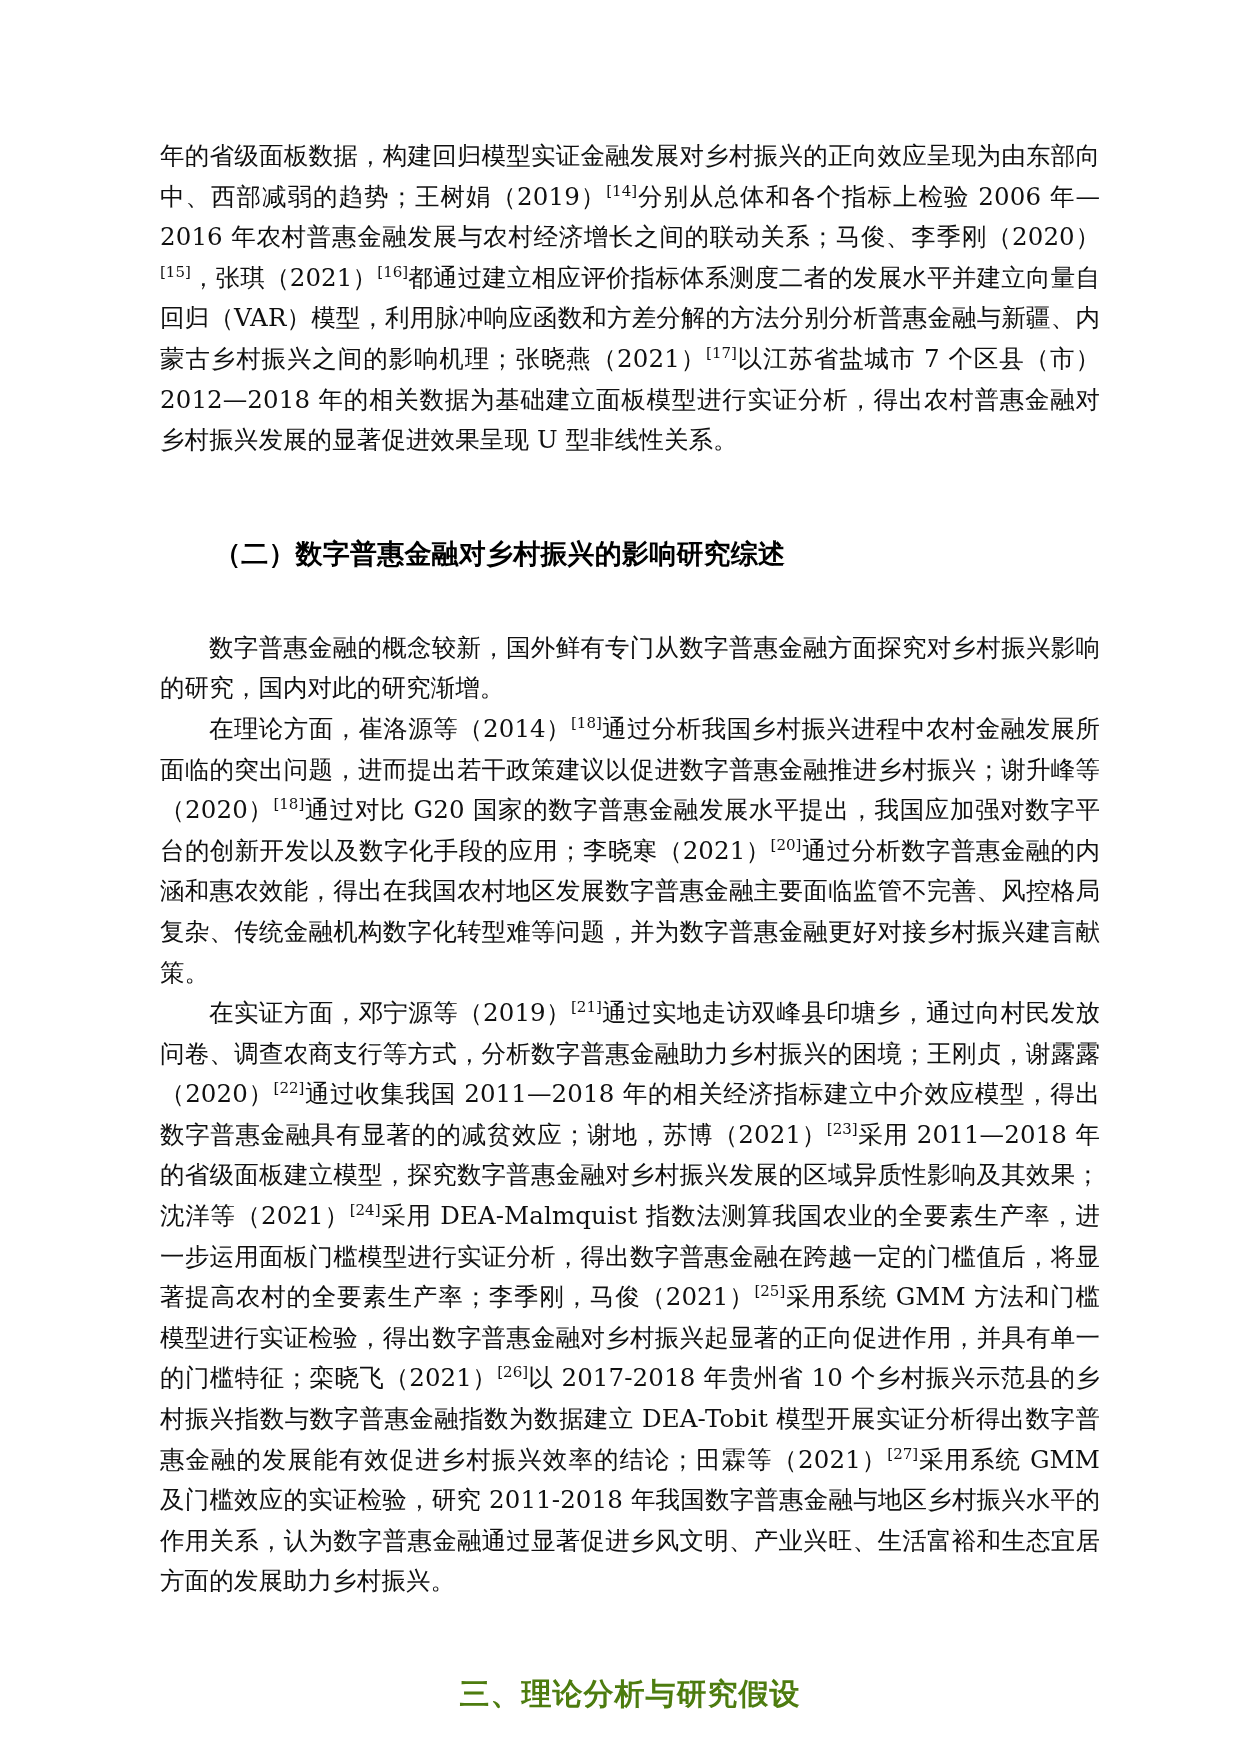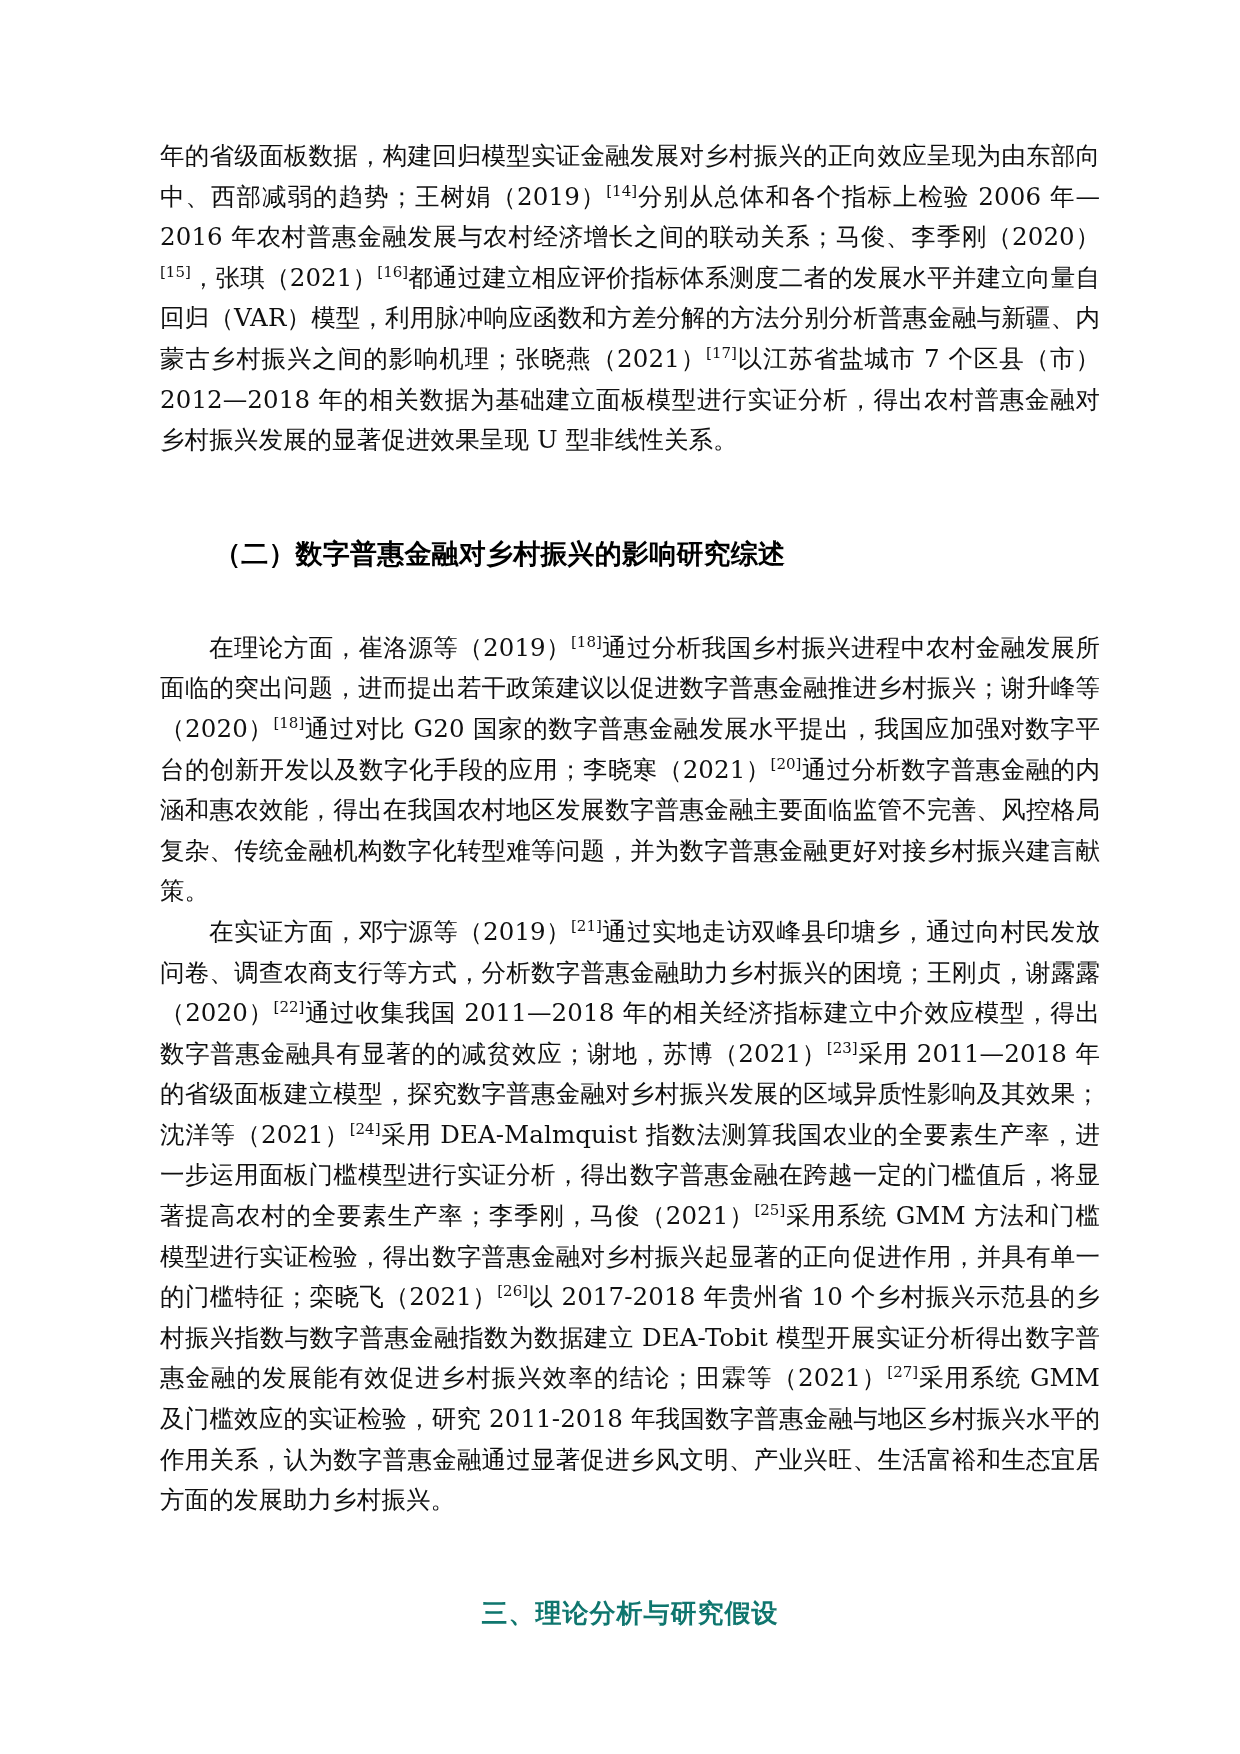--- a/index.html
+++ b/index.html
@@ -61,26 +61,26 @@
     font-size: 27px;
     font-weight: 700;
     line-height: 42px;
     margin: 8px;
     text-indent: 46px;
     color: #000000;
     letter-spacing: 0.2px;
   }
   .h-main {
     font-family: Liberation Sans, sans-serif;
-    font-size: 26px;
+    font-size: 30px;
     font-weight: 700;
     line-height: 44px;
     margin: 0;
     text-align: center;
-    color: #0f766e;
+    color: #4d7c0f;
     letter-spacing: 1px;
   }
 
   
   .sp-45 { height: 45px; }
   .sp-64 { height: 64px; }
   .sp-70 { height: 70px; }
   .sp-86 { height: 86px; }
 
   
@@ -104,22 +104,23 @@
   <div class="content">
 
     <p class="para flush"><span>年的省级面板数据，构建回归模型实证金融发展对乡村振兴的正向效应呈现为由东部向中、西部减弱的趋势；王树娟（2019）</span><sup class="ref">[14]</sup><span>分别从总体和各个指标上检验 2006 年—2016 年农村普惠金融发展与农村经济增长之间的联动关系；马俊、李季刚（2020）</span><sup class="ref">[15]</sup><span>，张琪（2021）</span><sup class="ref">[16]</sup><span>都通过建立相应评价指标体系测度二者的发展水平并建立向量自回归（VAR）模型，利用脉冲响应函数和方差分解的方法分别分析普惠金融与新疆、内蒙古乡村振兴之间的影响机理；张晓燕（2021）</span><sup class="ref">[17]</sup><span>以江苏省盐城市 7 个区县（市）2012—2018 年的相关数据为基础建立面板模型进行实证分析，得出农村普惠金融对乡村振兴发展的显著促进效果呈现 U 型非线性关系。</span></p>
 
     <div class="sp-64"></div>
 
     <h2 class="h-sub">（二）数字普惠金融对乡村振兴的影响研究综述</h2>
 
     <div class="sp-45"></div>
 
+    <p class="para indent">数字普惠金融的概念较新，国外鲜有专门从数字普惠金融方面探究对乡村振兴影响的研究，国内对此的研究渐增。</p>
 
-    <p class="para indent"><span>在理论方面，崔洛源等（2019）</span><sup class="ref">[18]</sup><span>通过分析我国乡村振兴进程中农村金融发展所面临的突出问题，进而提出若干政策建议以促进数字普惠金融推进乡村振兴；谢升峰等（2020）</span><sup class="ref">[18]</sup><span>通过对比 G20 国家的数字普惠金融发展水平提出，我国应加强对数字平台的创新开发以及数字化手段的应用；李晓寒（2021）</span><sup class="ref">[20]</sup><span>通过分析数字普惠金融的内涵和惠农效能，得出在我国农村地区发展数字普惠金融主要面临监管不完善、风控格局复杂、传统金融机构数字化转型难等问题，并为数字普惠金融更好对接乡村振兴建言献策。</span></p>
+    <p class="para indent"><span>在理论方面，崔洛源等（2014）</span><sup class="ref">[18]</sup><span>通过分析我国乡村振兴进程中农村金融发展所面临的突出问题，进而提出若干政策建议以促进数字普惠金融推进乡村振兴；谢升峰等（2020）</span><sup class="ref">[18]</sup><span>通过对比 G20 国家的数字普惠金融发展水平提出，我国应加强对数字平台的创新开发以及数字化手段的应用；李晓寒（2021）</span><sup class="ref">[20]</sup><span>通过分析数字普惠金融的内涵和惠农效能，得出在我国农村地区发展数字普惠金融主要面临监管不完善、风控格局复杂、传统金融机构数字化转型难等问题，并为数字普惠金融更好对接乡村振兴建言献策。</span></p>
 
     <p class="para indent"><span>在实证方面，邓宁源等（2019）</span><sup class="ref">[21]</sup><span>通过实地走访双峰县印塘乡，通过向村民发放问卷、调查农商支行等方式，分析数字普惠金融助力乡村振兴的困境；王刚贞，谢露露（2020）</span><sup class="ref">[22]</sup><span>通过收集我国 2011—2018 年的相关经济指标建立中介效应模型，得出数字普惠金融具有显著的的减贫效应；谢地，苏博（2021）</span><sup class="ref">[23]</sup><span>采用 2011—2018 年的省级面板建立模型，探究数字普惠金融对乡村振兴发展的区域异质性影响及其效果；沈洋等（2021）</span><sup class="ref">[24]</sup><span>采用 DEA-Malmquist 指数法测算我国农业的全要素生产率，进一步运用面板门槛模型进行实证分析，得出数字普惠金融在跨越一定的门槛值后，将显著提高农村的全要素生产率；李季刚，马俊（2021）</span><sup class="ref">[25]</sup><span>采用系统 GMM 方法和门槛模型进行实证检验，得出数字普惠金融对乡村振兴起显著的正向促进作用，并具有单一的门槛特征；栾晓飞（2021）</span><sup class="ref">[26]</sup><span>以 2017-2018 年贵州省 10 个乡村振兴示范县的乡村振兴指数与数字普惠金融指数为数据建立 DEA-Tobit 模型开展实证分析得出数字普惠金融的发展能有效促进乡村振兴效率的结论；田霖等（2021）</span><sup class="ref">[27]</sup><span>采用系统 GMM 及门槛效应的实证检验，研究 2011-2018 年我国数字普惠金融与地区乡村振兴水平的作用关系，认为数字普惠金融通过显著促进乡风文明、产业兴旺、生活富裕和生态宜居方面的发展助力乡村振兴。</span></p>
 
     <div class="sp-70"></div>
 
     <h1 class="h-main">三、理论分析与研究假设</h1>
 
     <div class="sp-86"></div>
 
   </div>

